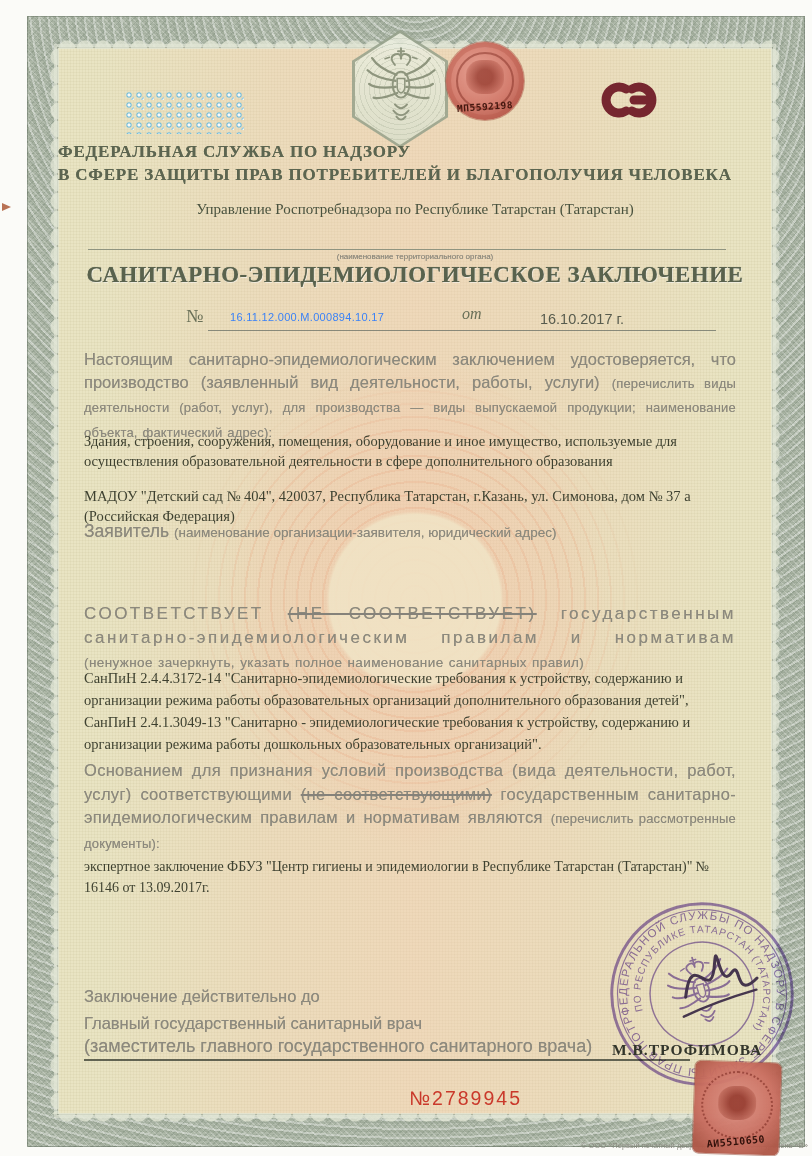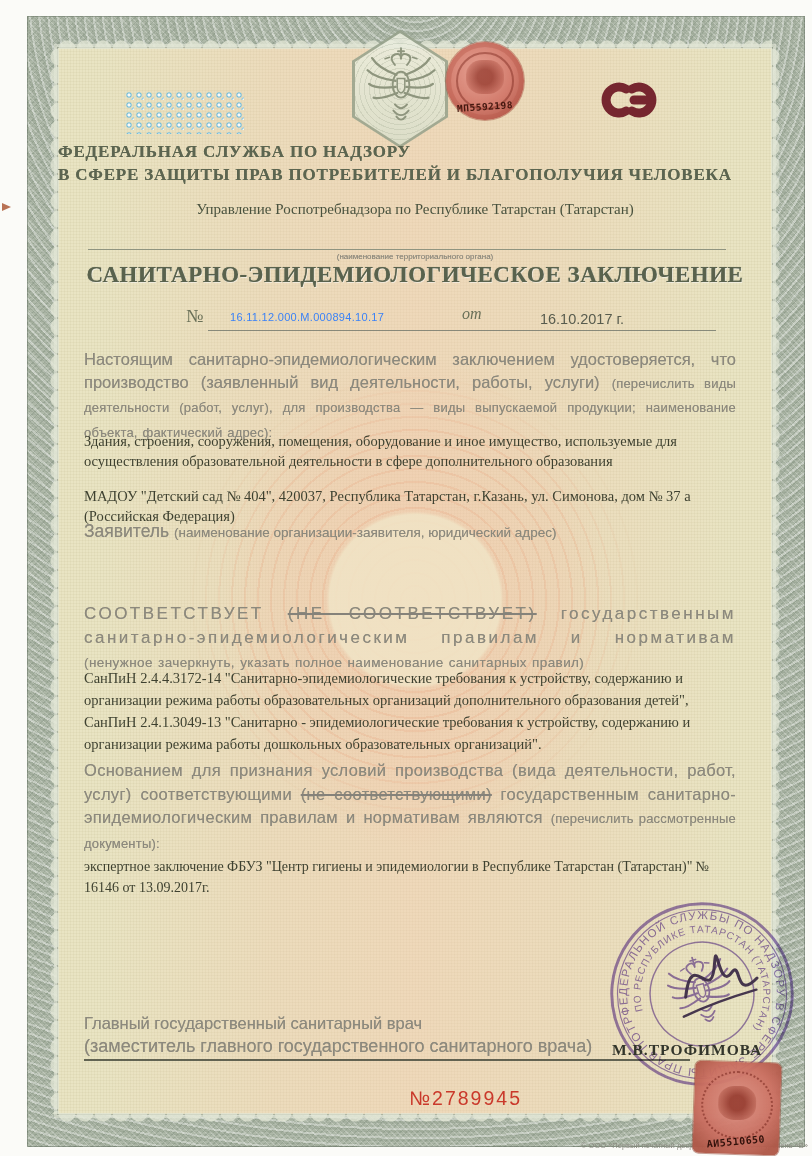--- a/index.html
+++ b/index.html
@@ -217,20 +217,21 @@
   <div class="p-compliance abs j glabel sans">
     <span>СООТВЕТСТВУЕТ </span><span class="st">(НЕ СООТВЕТСТВУЕТ)</span><span> государственным санитарно-эпидемиологическим правилам и нормативам </span><span class="hint">(ненужное зачеркнуть, указать полное наименование санитарных правил)</span>
   </div>
   <div class="v-sanpin abs ink">СанПиН 2.4.4.3172-14 "Санитарно-эпидемиологические требования к устройству, содержанию и организации режима работы образовательных организаций дополнительного образования детей", СанПиН 2.4.1.3049-13 "Санитарно - эпидемиологические требования к устройству, содержанию и организации режима работы дошкольных образовательных организаций".</div>
 
   <div class="p-basis abs j glabel sans">
     <span>Основанием для признания условий производства (вида деятельности, работ, услуг) соответствующими </span><span class="st">(не соответствующими)</span><span> государственным санитарно-эпидемиологическим правилам и нормативам являются </span><span class="hint">(перечислить рассмотренные документы):</span>
   </div>
   <div class="v-basis abs ink">экспертное заключение ФБУЗ "Центр гигиены и эпидемиологии в Республике Татарстан (Татарстан)" № 16146 от 13.09.2017г.</div>
 
+  <div class="valid-until abs glabel sans">Заключение действительно до</div>
   <div class="chief abs glabel sans">Главный государственный санитарный врач</div>
   <div class="deputy abs glabel sans">(заместитель главного государственного санитарного врача)</div>
   <div class="deputy-line abs"></div>
   <div class="signer abs">М.В.ТРОФИМОВА</div>
 
   <div class="stamp-wrap abs">
     <svg viewBox="0 0 200 200">
       <g stroke="#8d6fc2" fill="none" opacity=".85">
         <circle cx="100" cy="100" r="94" stroke-width="3"></circle>
         <circle cx="100" cy="100" r="88" stroke-width="1.2"></circle>

